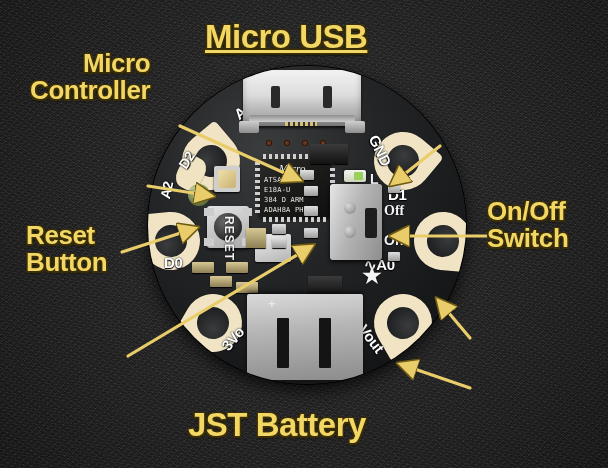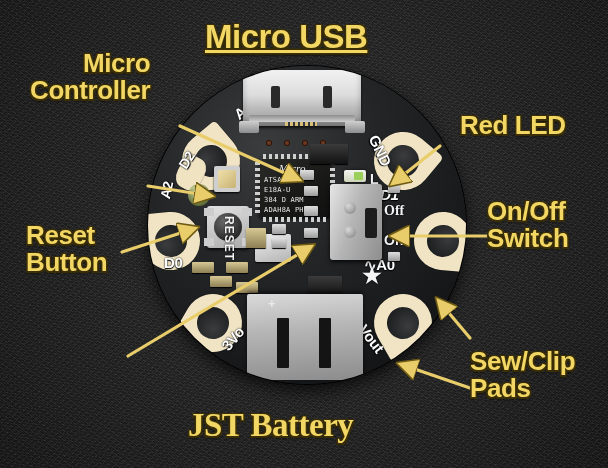--- a/index.html
+++ b/index.html
@@ -242,21 +242,21 @@
 
     <div class="pad" style="left:26px;top:94px;width:34px;height:26px;border-radius:40% 6% 40% 40%;transform:rotate(-62deg);"></div>
 
     <div class="padlabel" style="left:86px;top:36px;transform:rotate(-38deg);">A1</div>
     <div class="padlabel" style="left:30px;top:86px;transform:rotate(-58deg);font-size:14px;">D2</div>
     <div class="padlabel" style="left:10px;top:116px;transform:rotate(-78deg);font-size:14px;">A2</div>
     <div class="padlabel" style="left:16px;top:188px;">D0</div>
     <div class="padlabel" style="left:72px;top:264px;transform:rotate(-50deg);">3Vo</div>
     <div class="padlabel" style="left:208px;top:264px;transform:rotate(52deg);">Vout</div>
     <div class="padlabel" style="left:216px;top:190px;text-align:center;">∿A0</div>
-    <div class="padlabel" style="left:232px;top:120px;font-style:italic;">D1</div>
+    <div class="padlabel" style="left:240px;top:120px;">D1</div>
     <div class="padlabel" style="left:216px;top:76px;transform:rotate(64deg);">GND</div>
 
     <div id="usb">
       <div class="slotL"></div>
         <div class="slotR"></div>
       <div class="pins"></div>
         <div class="lip"></div>
       <div class="tabL"></div>
         <div class="tabR"></div>
     </div>
@@ -348,26 +348,23 @@
       <path d="M470,388 L400,364"></path>
     </g>
   </svg>
 
   <div class="label big" style="left:205px;top:20px;text-decoration:underline;">Micro USB</div>
 
   <div class="label mid" style="left:30px;top:50px;text-align:right;">Micro
 Controller</div>
 
 
-  <div class="label mid" style="left:460px;top:112px;">Red LED</div>
 
   <div class="label mid" style="left:487px;top:198px;">On/Off
 Switch</div>
 
   <div class="label mid" style="left:26px;top:222px;">Reset
 Button</div>
 
 
-  <div class="label mid" style="left:470px;top:348px;">Sew/Clip
-Pads</div>
-
-  <div class="label big" style="left:188px;top:408px;font-family:Liberation Serif, serif;">JST Battery</div>
+
+  <div class="label big" style="left:188px;top:408px;">JST Battery</div>
 </div>
 
 </body></html>

